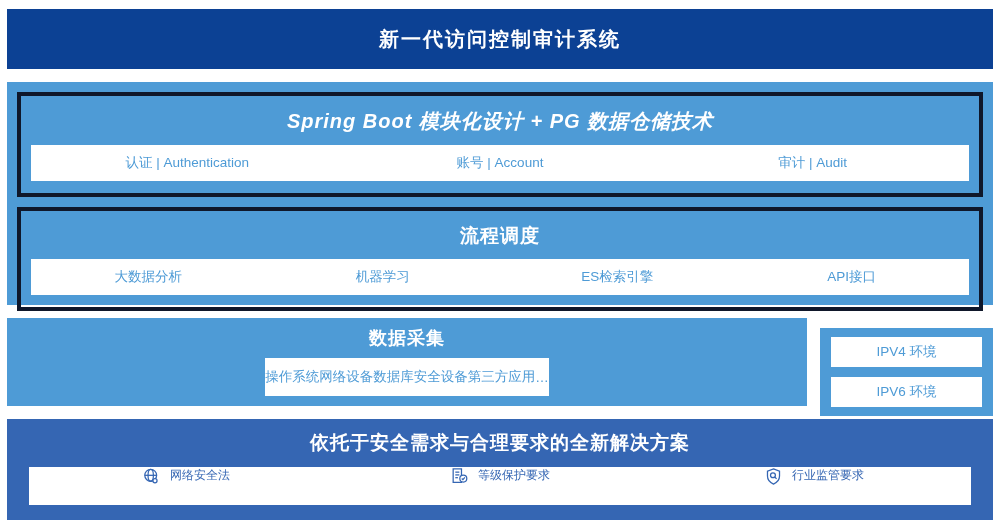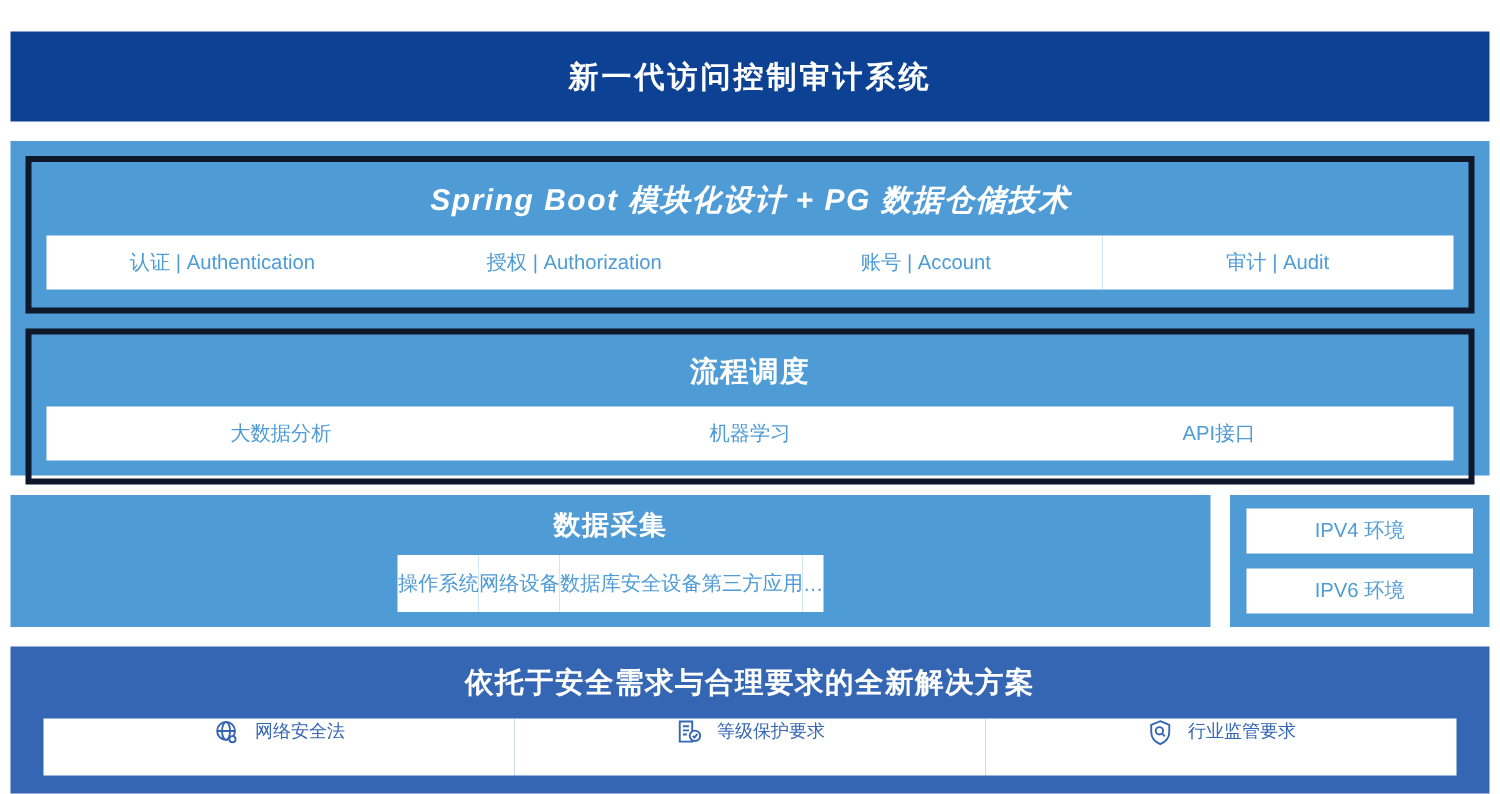--- a/index.html
+++ b/index.html
@@ -8,21 +8,20 @@
     height: 529px;
     background: #ffffff;
     font-family: "Liberation Sans", "DejaVu Sans", sans-serif;
     overflow: hidden;
   }
   .page {
     position: relative;
     width: 1000px;
     height: 499px;
     background: #ffffff;
-    margin-top: 12px;
   }
 
   
   .header {
     position: absolute;
     left: 7px;
     top: 9px;
     width: 986px;
     height: 60px;
     background: #0c4194;
@@ -88,21 +87,21 @@
     display: flex;
     flex-direction: column;
     align-items: center;
   }
   #block-collect .panel-title { padding: 2px 0 8px 0; font-size: 18px; }
   #block-collect .card { height: 38px; }
 
   #block-ipv {
     position: absolute;
     left: 820px;
-    top: 318px;
+    top: 328px;
     width: 173px;
     height: 88px;
     background: #4e9bd6;
     padding: 9px 11px;
     display: flex;
     flex-direction: column;
     justify-content: space-between;
   }
   .ipv-card {
     background: #ffffff;
@@ -151,31 +150,31 @@
   <div class="header">
     <div class="header-title">新一代访问控制审计系统</div>
   </div>
 
   <div class="lightblock" id="block-platform">
 
     <div class="inner-panel" style="margin-bottom:10px;">
       <div class="panel-title italic">Spring Boot 模块化设计 + PG 数据仓储技术</div>
       <div class="card-row">
         <div class="card">认证 | Authentication</div>
-        <div class="card">授权 | Authorization</div>
         <div class="card">账号 | Account</div>
         <div class="card">审计 | Audit</div>
       </div>
     </div>
 
     <div class="inner-panel">
       <div class="panel-title">流程调度</div>
       <div class="card-row">
         <div class="card">大数据分析</div>
         <div class="card">机器学习</div>
+        <div class="card">ES检索引擎</div>
         <div class="card">API接口</div>
       </div>
     </div>
 
   </div>
 
   <div id="block-collect">
     <div class="panel-title">数据采集</div>
     <div class="card-row">
       <div class="card">操作系统</div>

